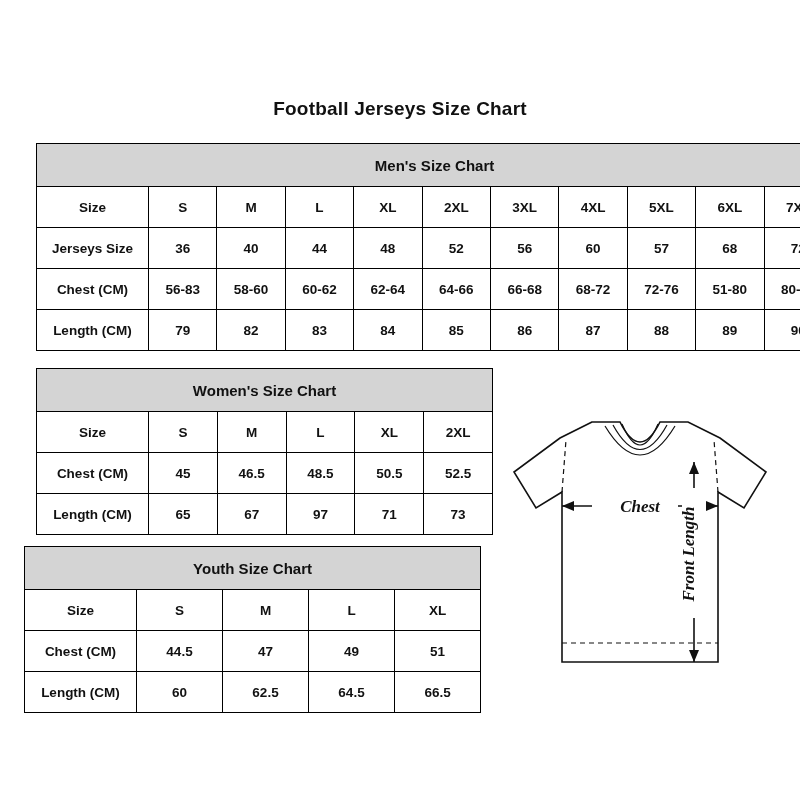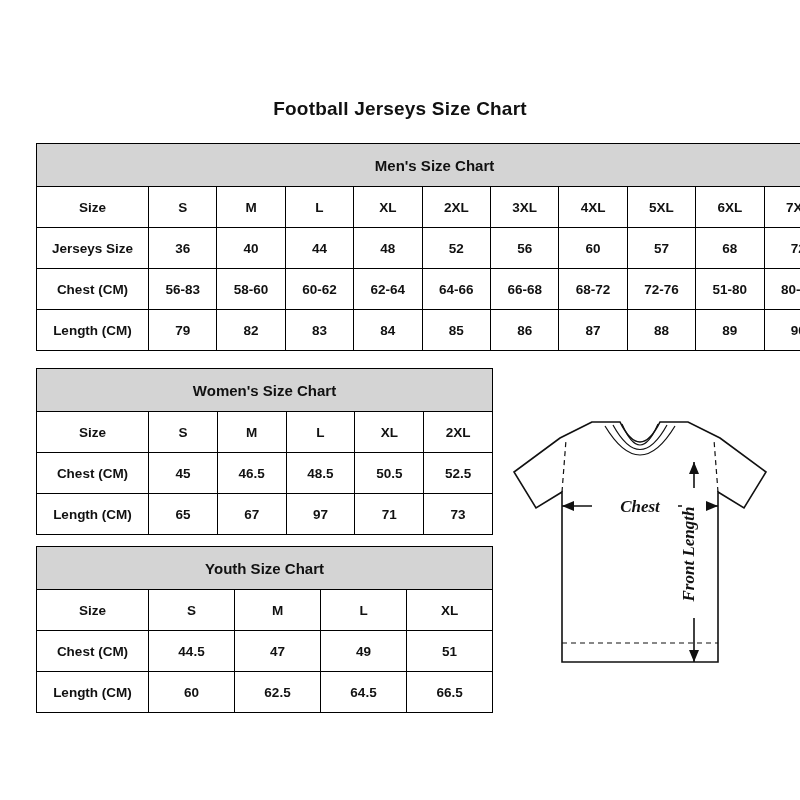--- a/index.html
+++ b/index.html
@@ -74,21 +74,21 @@
     left: 36px;
     top: 368px;
   }
   #womens-table { width: 456px; padding-left: 20px; }
   #womens-table col.c0 { width: 112px; }
   #womens-table col.cx { width: 68.8px; }
 
   
   #youth-wrap {
     position: absolute;
-    left: 36px;
+    left: 24px;
     top: 546px;
   }
   #youth-table { width: 456px; }
   #youth-table col.c0 { width: 112px; }
   #youth-table col.cx { width: 86px; }
 
   
   #shirt-diagram {
     position: absolute;
     left: 500px;

